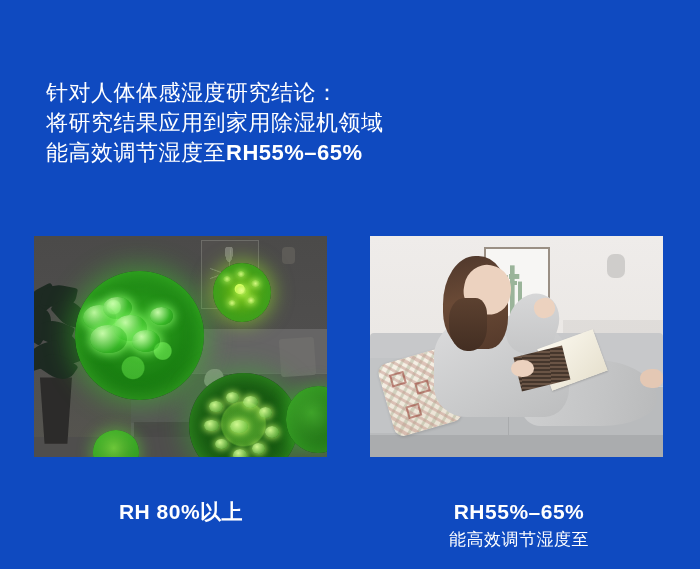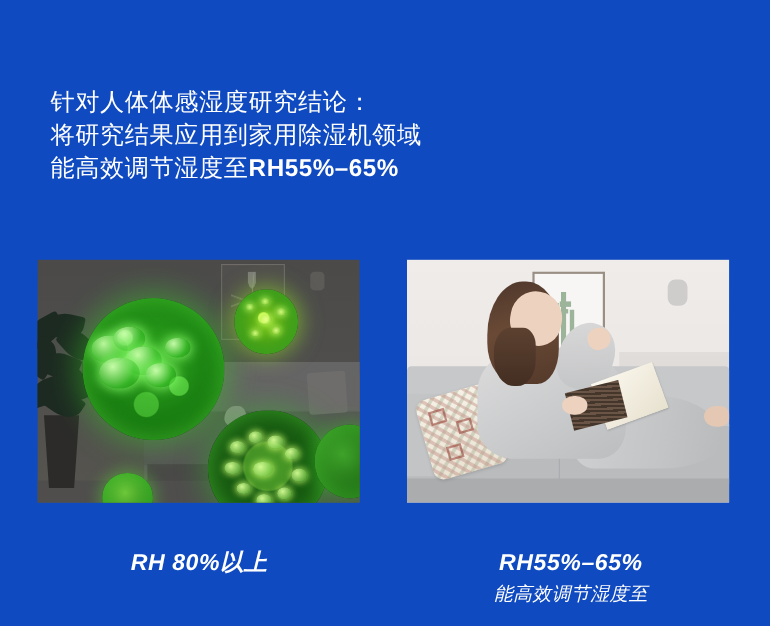--- a/index.html
+++ b/index.html
@@ -287,21 +287,21 @@
   .l-hand2{
     position:absolute;left:48%;top:56%;width:8%;height:8%;
     background:#ecd2bf;border-radius:46%;
   }
   .l-wall-shadow{
     position:absolute;left:66%;top:38%;width:34%;height:14%;
     background:rgba(0,0,0,.05);
   }
 
   
-  .caps{position:absolute;left:0;top:498px;width:637px;height:71px;font-style:italic;}
+  .caps{position:absolute;left:0;top:498px;width:637px;height:71px;}
   .cap{position:absolute;top:0;width:300px;text-align:center;color:#fff;}
   .cap.left{left:31px;}
   .cap.right{left:369px;}
   .cap .big{display:block;font-size:21px;font-weight:bold;letter-spacing:.5px;line-height:28px;}
   .cap .small{display:block;font-size:17px;font-weight:normal;letter-spacing:.5px;line-height:26px;margin-top:1px;}
 </style>
 </head>
 <body>
 
 <div class="page">

